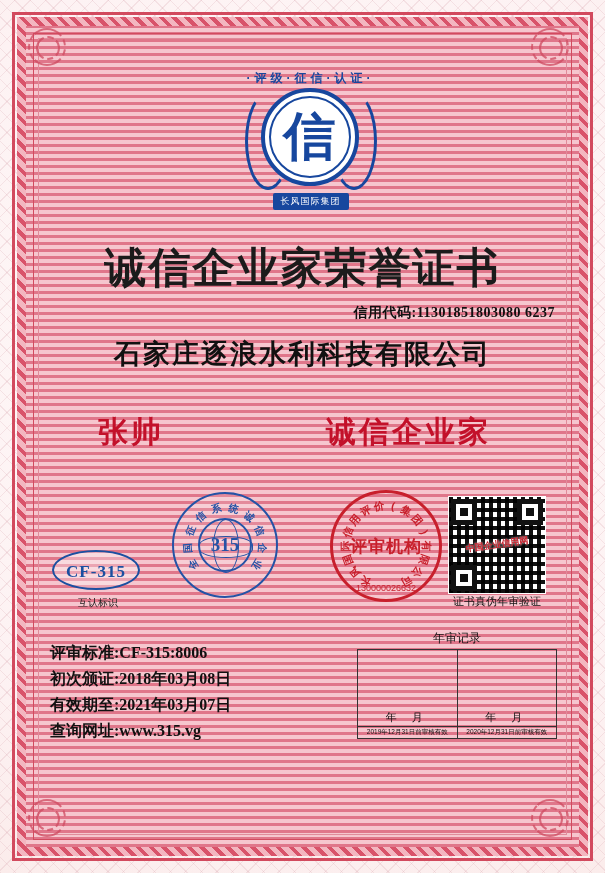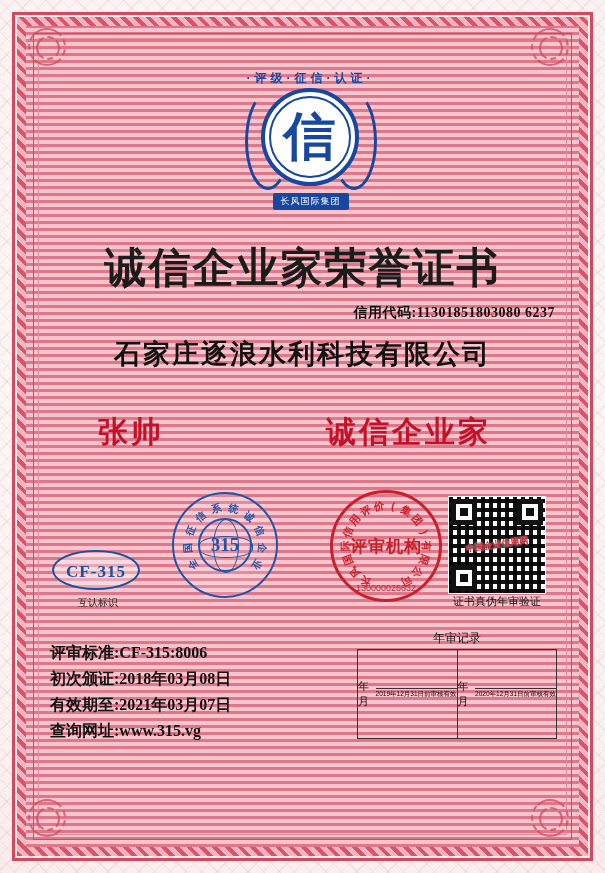--- a/index.html
+++ b/index.html
@@ -429,21 +429,21 @@
   }
   .review-table {
     border: 1px solid #333;
     height: 88px;
     display: flex;
   }
   .review-cell {
     flex: 1;
     position: relative;
     display: flex;
-    flex-direction: row;
+    flex-direction: column;
     justify-content: flex-end;
     align-items: center;
   }
   .review-cell + .review-cell { border-left: 1px solid #333; }
   .review-ym {
     font-size: 11px;
     color: #111;
     margin-bottom: 1px;
     letter-spacing: 6px;
     font-family: "Liberation Sans", sans-serif;

